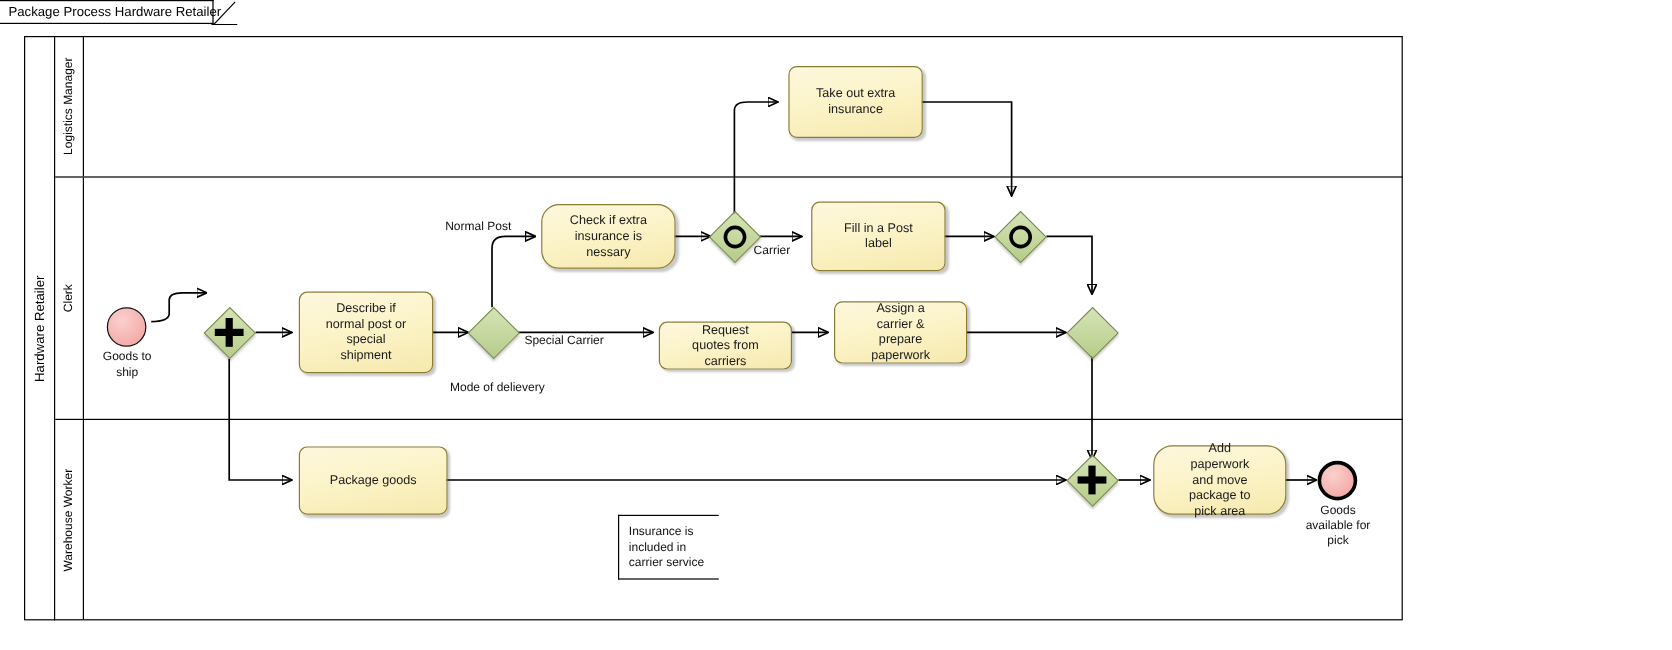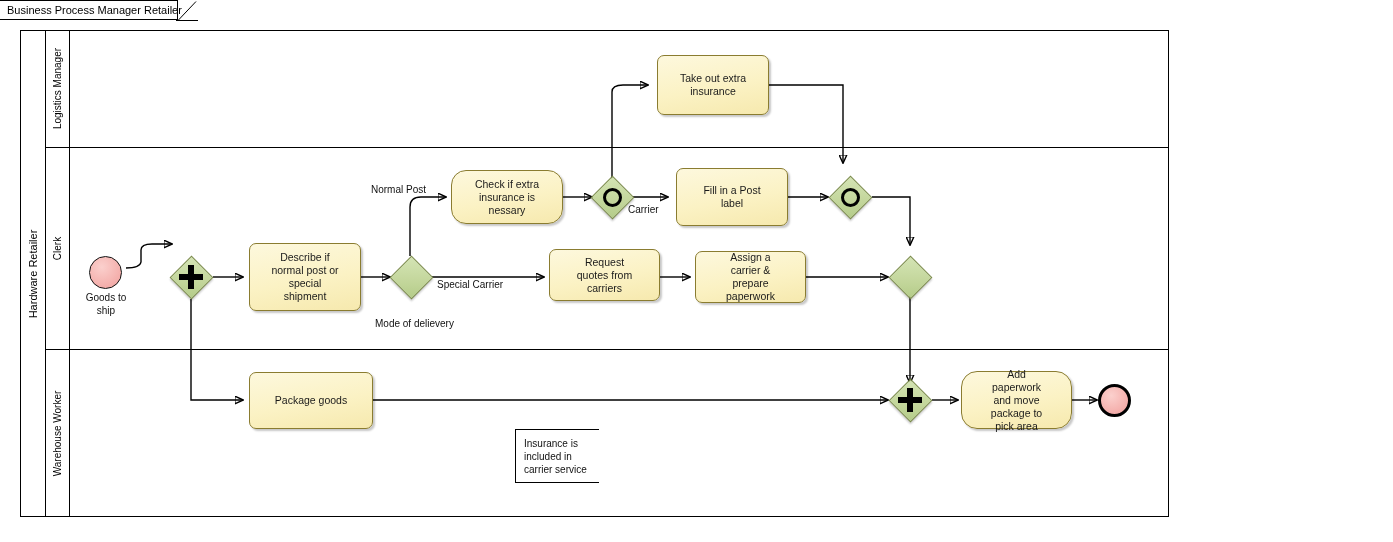--- a/index.html
+++ b/index.html
@@ -212,21 +212,21 @@
     pointer-events: none;
   }
   #flows path, #flows line { fill: none; stroke: #000000; stroke-width: 1.4px; }
 </style>
 </head>
 <body>
 
 <div id="canvas">
 
   <div id="title-tab">
-    <span>Business Process Manager Retailer</span>
+    <span>Package Process Hardware Retailer</span>
   </div>
   <div id="title-tab-slant">
     <svg width="22" height="21" viewBox="0 0 22 21">
       <path d="M2 20.5 L20 1.5" stroke="#000" stroke-width="1" fill="none"></path>
       <path d="M0 20.5 L22 20.5" stroke="#000" stroke-width="1" fill="none"></path>
     </svg>
   </div>
 
   <div id="pool"></div>
   <div id="pool-header"></div>
@@ -292,20 +292,23 @@
     <path d="M932,400 L958,400" marker-end="url(#arrow)"></path>
 
     <path d="M1071,400 L1097,400" marker-end="url(#arrow)"></path>
   </svg>
 
   <div class="event start" style="left:89px; top:256px; width:33px; height:33px;"></div>
   <div class="lbl c" style="left:70px; top:292px; width:72px;">Goods to
 ship</div>
 
   <div class="event end" style="left:1098px; top:384px; width:33px; height:33px;"></div>
+  <div class="lbl c" style="left:1074px; top:420px; width:82px;">Goods
+available for
+pick</div>
 
   <div class="gw" style="left:169px; top:255px;">
     <div class="gw-diamond"></div>
     <div class="gw-plus-h"></div>
     <div class="gw-plus-v"></div>
   </div>
 
   <div class="gw" style="left:389px; top:255px;">
     <div class="gw-diamond"></div>
   </div>
@@ -336,21 +339,21 @@
   <div class="lbl" style="left:628px; top:204px;">Carrier</div>
 
   <div class="task" style="left:657px; top:55px; width:112px; height:60px;">Take out extra insurance</div>
 
   <div class="task" style="left:451px; top:170px; width:112px; height:54px;border-radius:15px;">Check if extra insurance is nessary</div>
 
   <div class="task" style="left:676px; top:168px; width:112px; height:58px;">Fill in a Post label</div>
 
   <div class="task" style="left:249px; top:243px; width:112px; height:68px;">Describe if normal post or special shipment</div>
 
-  <div class="task" style="left:549px; top:249px; width:111px; height:52px;">Request quotes from carriers</div>
+  <div class="task" style="left:549px; top:268px; width:111px; height:40px;">Request quotes from carriers</div>
 
   <div class="task" style="left:695px; top:251px; width:111px; height:52px;">Assign a carrier &amp; prepare paperwork</div>
 
   <div class="task" style="left:249px; top:372px; width:124px; height:57px;">Package goods</div>
 
   <div class="task" style="left:961px; top:371px; width:111px; height:58px;border-radius:16px;">Add paperwork and move package to pick area</div>
 
   <div id="annotation" style="left:515px; top:429px; width:84px; height:54px;"></div>
   <div id="annotation-text" style="left:524px; top:437px; width:84px;">Insurance is
 included in

